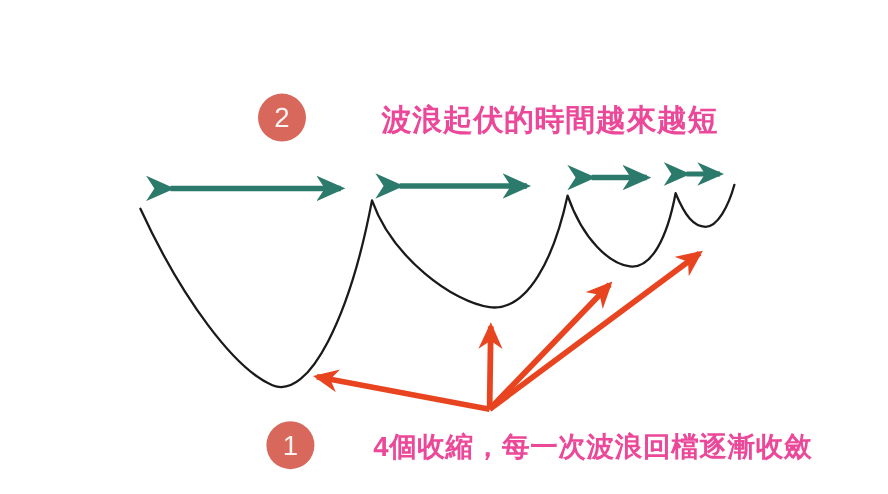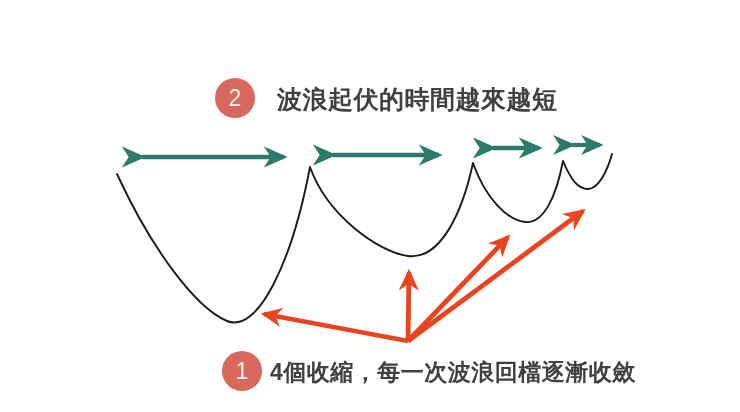--- a/index.html
+++ b/index.html
@@ -43,24 +43,25 @@
     left: 215px;
     top: 78px;
   }
   #badge-one {
     left: 222px;
     top: 351px;
   }
   .caption {
     position: absolute;
     font-weight: bold;
-    color: #404040;
+    color: #ec4899;
     white-space: nowrap;
     letter-spacing: 0.5px;
     font-family: "Liberation Sans", "DejaVu Sans", sans-serif;
+    margin-left: 41px;
   }
   #caption-two {
     left: 277px;
     top: 83px;
     font-size: 25px;
   }
   #caption-one {
     left: 270px;
     top: 357px;
     font-size: 23px;

